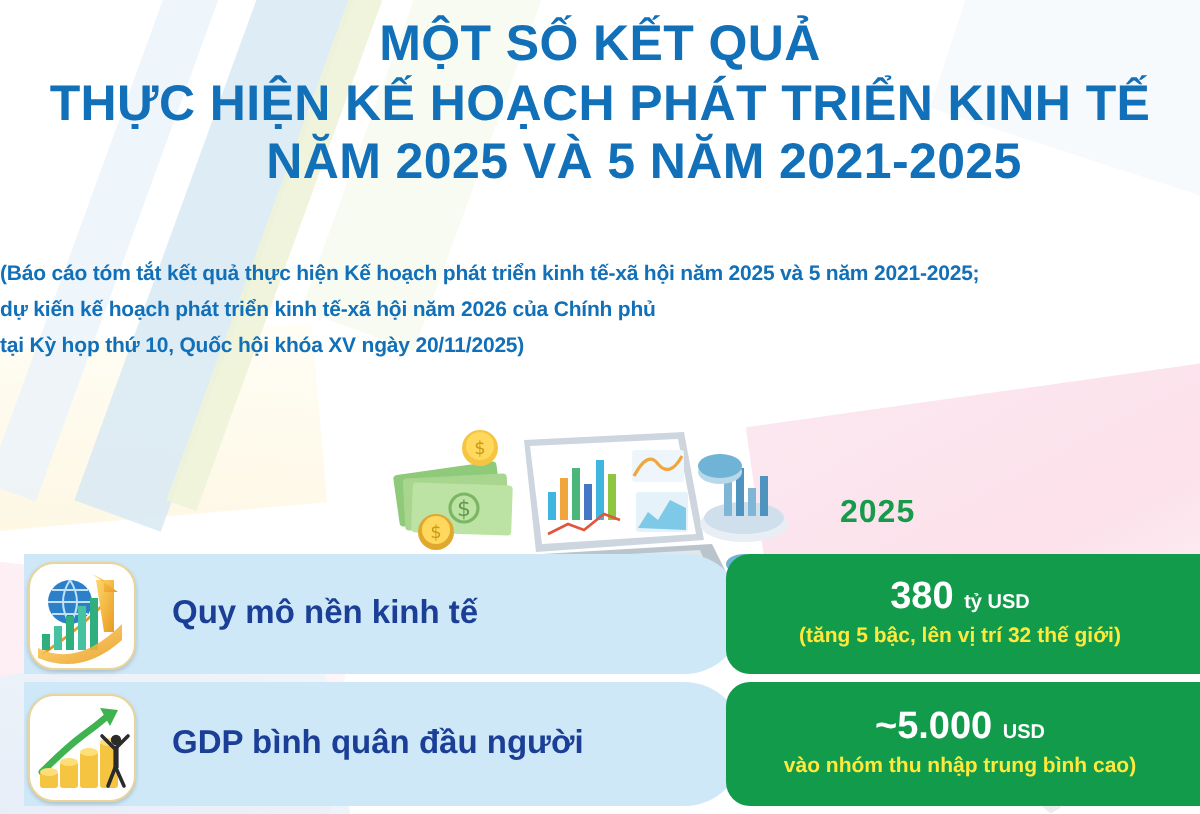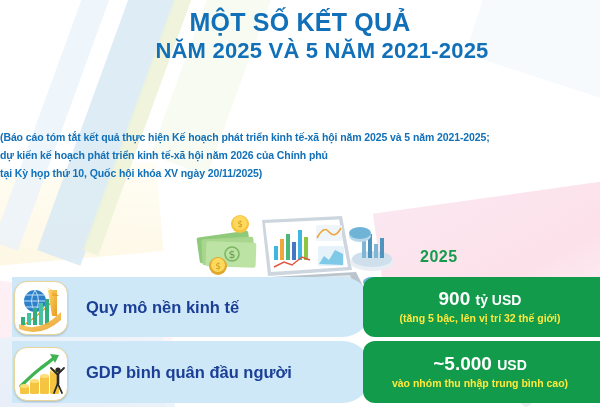--- a/index.html
+++ b/index.html
@@ -70,21 +70,21 @@
   .header{position:absolute;left:0;right:0;top:8px;text-align:center;z-index:5;}
   .title-line{
     color:#1170b8;
     font-weight:bold;
     letter-spacing:.2px;
     line-height:1.18;
     white-space:nowrap;
   }
   .t1{font-size:25px;}
   .t2{font-size:25px;}
-  .t3{font-size:22px;padding-left:44px;}
+  .t3{font-size:25px;padding-left:44px;}
 
   .subtitle{
     position:absolute;left:0;right:0;top:128px;text-align:left;z-index:5;
     color:#1170b8;
     font-size:10.5px;
     font-weight:bold;
     line-height:1.72;
     letter-spacing:-.1px;
   }
   .sub-line{white-space:nowrap;}
@@ -134,21 +134,21 @@
     background:#119b4b;
     border-radius:12px;
     z-index:4;
     display:flex;flex-direction:column;align-items:center;justify-content:center;
     padding-right:16px;
     box-sizing:border-box;
   }
   .value-main{
     color:#ffffff;font-size:19px;font-weight:bold;line-height:1.1;white-space:nowrap;
   }
-  .value-main .unit{font-size:14px;}
+  .value-main .unit{font-size:10px;}
   .value-sub{
     color:#ffe93d;font-size:10.5px;font-weight:bold;line-height:1.3;text-align:center;
     margin-top:2px;white-space:nowrap;
   }
   .value-sub div{white-space:nowrap;}
 </style>
 </head>
 <body>
 
 <div id="stage">
@@ -162,20 +162,21 @@
     <div class="bg-stripe s3"></div>
     <div class="bg-stripe s1"></div>
     <div class="bg-stripe s2"></div>
     <div class="bg-stripe s4"></div>
   </div>
 
   <div class="watermark">VNA</div>
 
   <div class="header">
     <div class="title-line t1">MỘT SỐ KẾT QUẢ</div>
+    <div class="title-line t2">THỰC HIỆN KẾ HOẠCH PHÁT TRIỂN KINH TẾ</div>
     <div class="title-line t3">NĂM 2025 VÀ 5 NĂM 2021-2025</div>
   </div>
 
   <div class="subtitle">
     <div class="sub-line">(Báo cáo tóm tắt kết quả thực hiện Kế hoạch phát triển kinh tế-xã hội năm 2025 và 5 năm 2021-2025;</div>
     <div class="sub-line">dự kiến kế hoạch phát triển kinh tế-xã hội năm 2026 của Chính phủ</div>
     <div class="sub-line">tại Kỳ họp thứ 10, Quốc hội khóa XV ngày 20/11/2025)</div>
   </div>
 
   <div class="illus">
@@ -274,21 +275,21 @@
         <path d="M33 8 L42 8 L42 34 L37 34 Z" fill="url(#gArrow)"></path>
         <path d="M31 5 L44 14 L37 14 L37 8 Z" fill="url(#gArrow)"></path>
         <path d="M4 42 Q24 52 46 30 L46 38 Q26 56 4 47 Z" fill="url(#gArrow)" opacity=".9"></path>
       </svg>
     </div>
 
     <div class="row-label">Quy mô nền kinh tế</div>
 
     <div class="value-box">
       <div class="value-main">
-        <span>900</span>
+        <span>380</span>
         <span class="unit">tỷ USD</span>
       </div>
       <div class="value-sub">
         <div>(tăng 5 bậc, lên vị trí 32 thế giới)</div>
       </div>
     </div>
   </div>
 
   <div class="row row2">
     <div class="band"></div>

